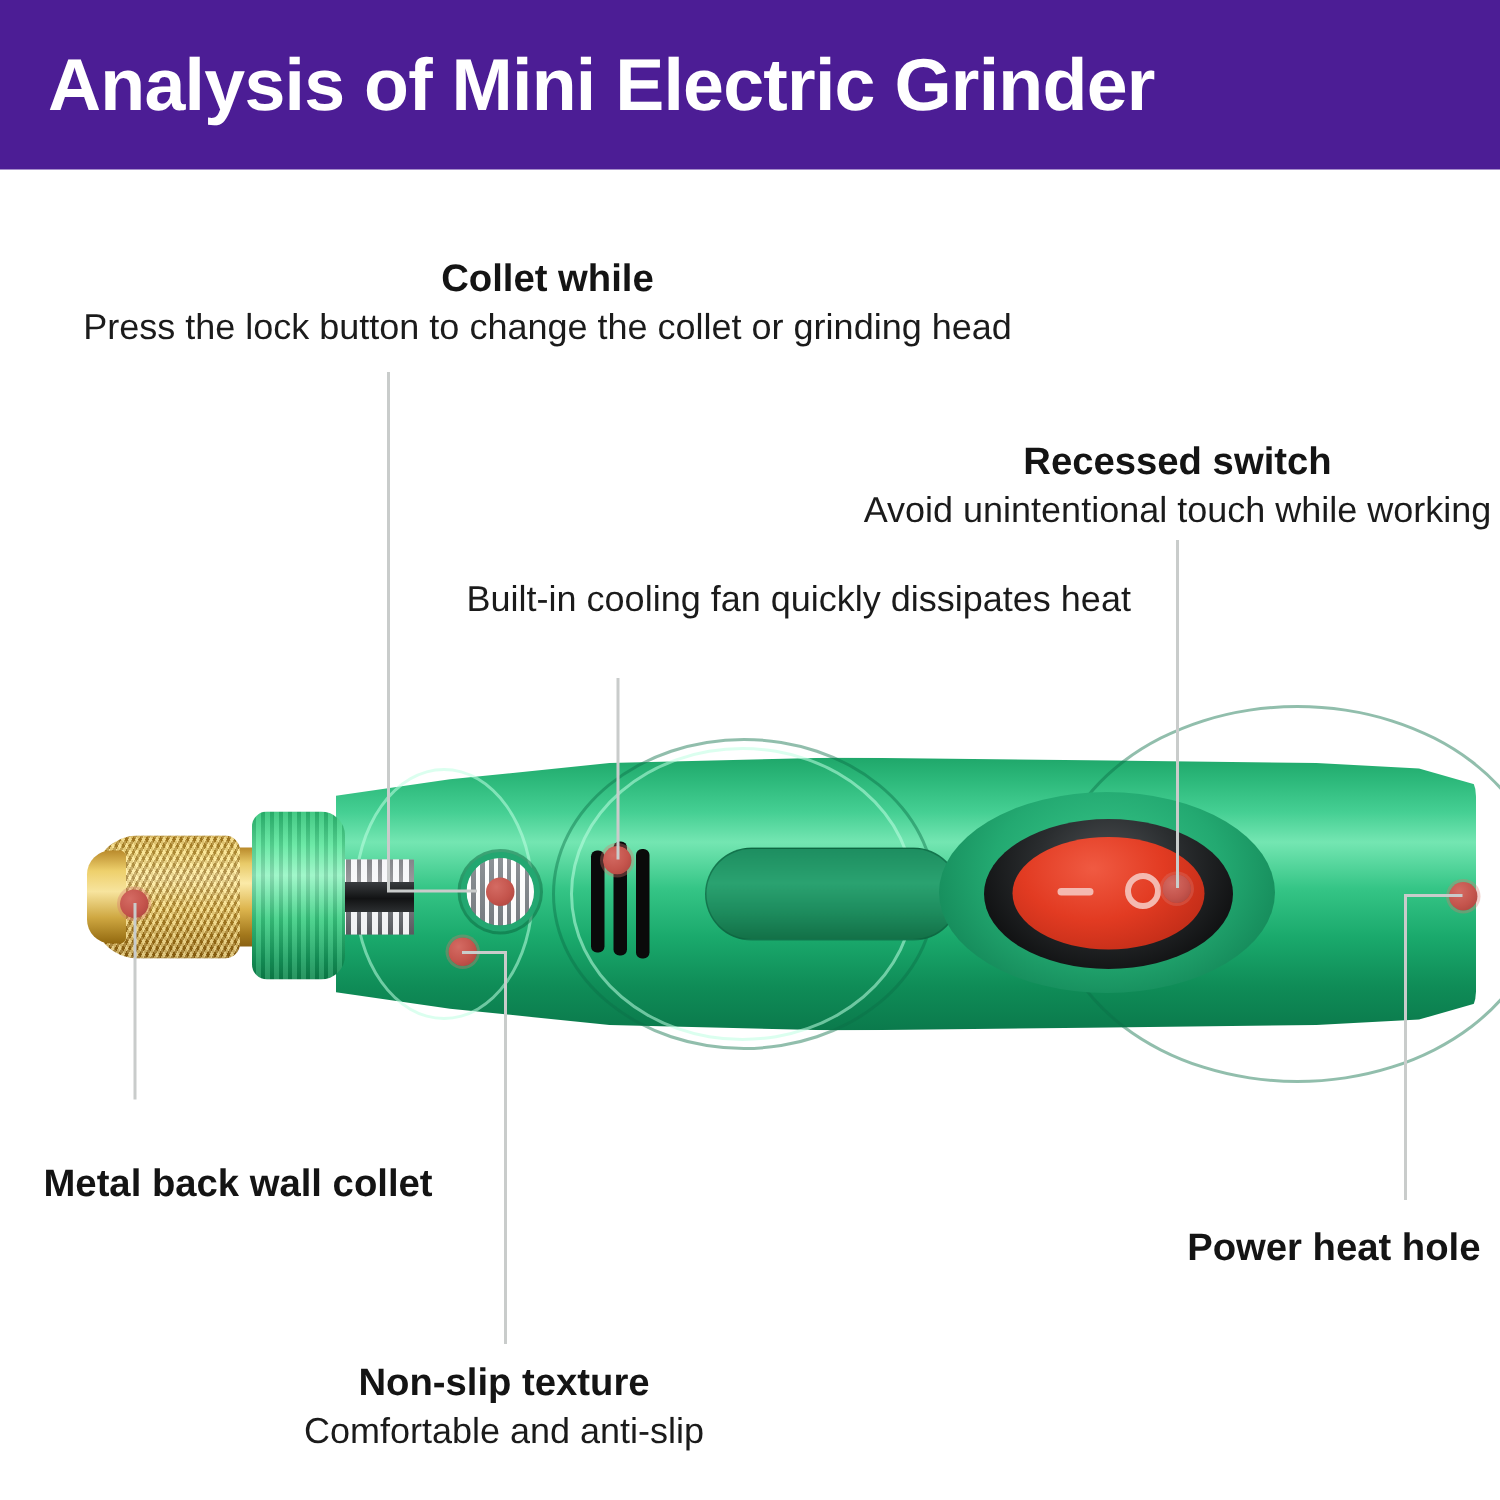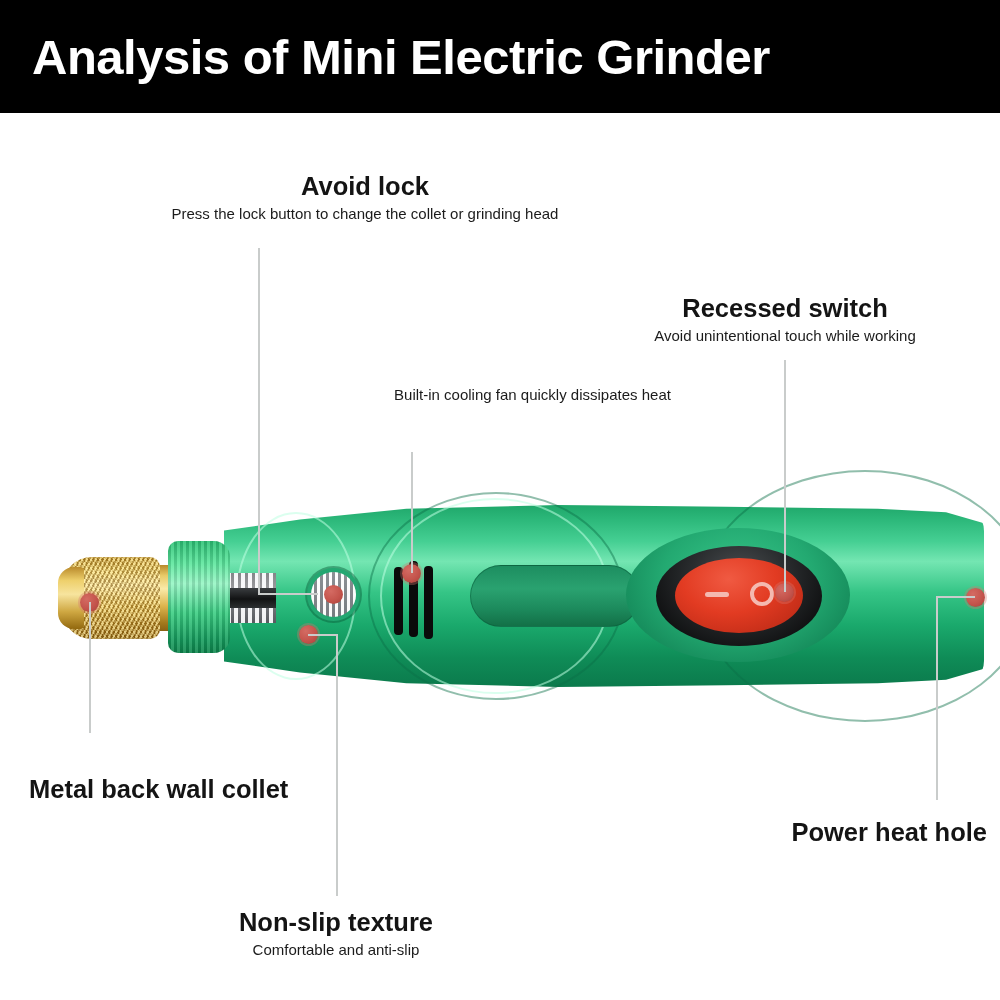--- a/index.html
+++ b/index.html
@@ -8,40 +8,40 @@
     background:#ffffff;
     font-family:"Liberation Sans", sans-serif;
     position:relative;
     overflow:hidden;
     -webkit-font-smoothing:antialiased;
   }
 
   
   .banner{
     position:absolute; left:0; top:0; width:1000px; height:113px;
-    background:#000000;
+    background:#4c1d95;
     display:flex; align-items:center;
   }
   .banner-title{
     color:#ffffff;
     font-size:49px;
     font-weight:bold;
     letter-spacing:-0.5px;
     padding-left:32px;
     white-space:nowrap;
   }
 
   
   .callout{ position:absolute; }
   .callout .c-title{
     font-size:25.5px; font-weight:bold; color:#141414;
     line-height:1.12; white-space:nowrap;
   }
   .callout .c-desc{
-    font-size:15px; font-weight:normal; color:#1b1b1b;
+    font-size:24px; font-weight:normal; color:#1b1b1b;
     line-height:1.2; white-space:nowrap; margin-top:4px;
   }
   .ctr  { text-align:center; }
   .lft  { text-align:left; }
   .rgt  { text-align:right; }
 
   
   .lead-v{ position:absolute; width:2px; background:#c9cccb; }
   .lead-h{ position:absolute; height:2px; background:#c9cccb; }
 
@@ -214,21 +214,21 @@
 
 <div class="lead-v" style="left:89px; top:602px; height:131px;"></div>
 
 <div class="lead-h" style="left:308px; top:634px; width:30px;"></div>
 <div class="lead-v" style="left:336px; top:634px; height:262px;"></div>
 
 <div class="lead-h" style="left:937px; top:596px; width:38px;"></div>
 <div class="lead-v" style="left:936px; top:596px; height:204px;"></div>
 
 <div class="callout ctr" style="left:0px; top:172px; width:730px;">
-  <div class="c-title">Avoid lock</div>
+  <div class="c-title">Collet while</div>
   <div class="c-desc">Press the lock button to change the collet or grinding head</div>
 </div>
 
 <div class="callout ctr" style="left:570px; top:294px; width:430px;">
   <div class="c-title">Recessed switch</div>
   <div class="c-desc">Avoid unintentional touch while working</div>
 </div>
 
 <div class="callout ctr" style="left:305px; top:382px; width:455px;">
   <div class="c-desc">Built-in cooling fan quickly dissipates heat</div>

